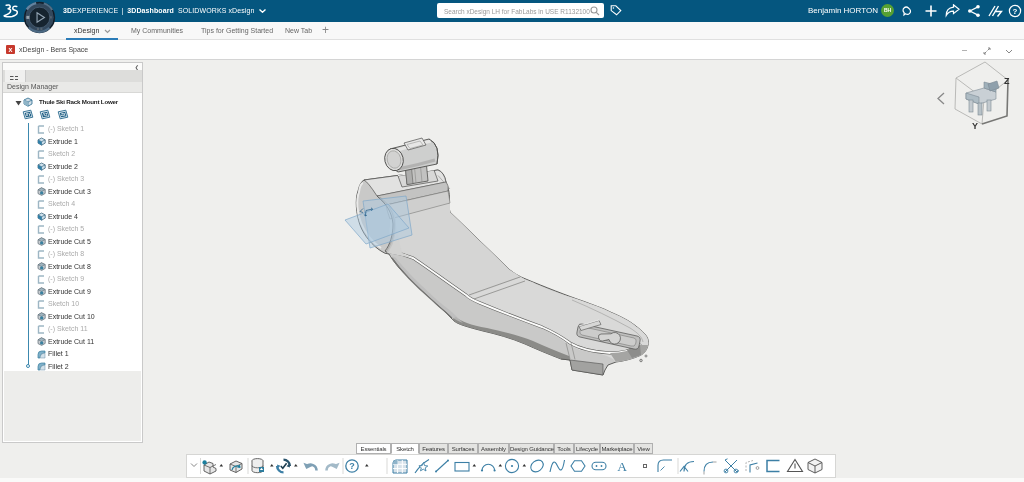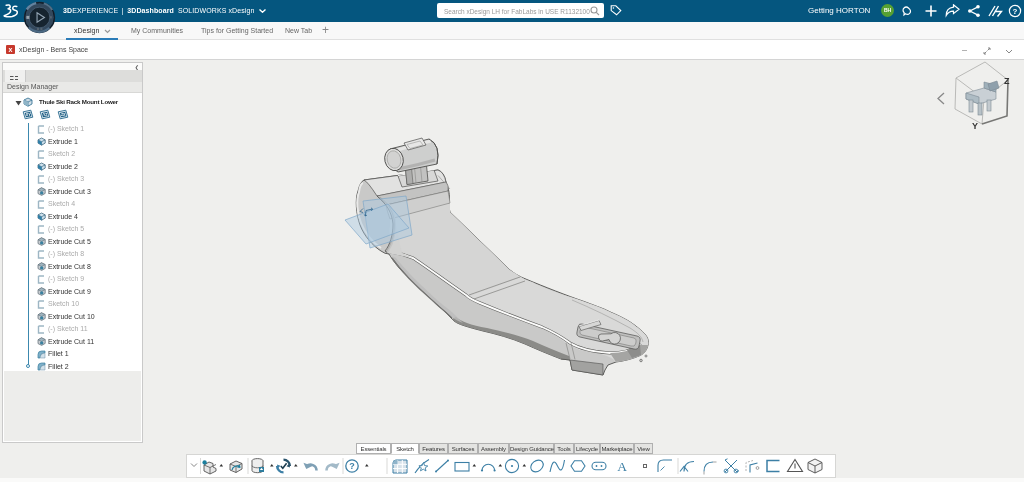--- a/index.html
+++ b/index.html
@@ -439,21 +439,21 @@
         <span>Search xDesign LH for FabLabs in USE R1132100</span>
       <svg style="position:absolute;right:4px;top:2.5px" width="10" height="10" viewBox="0 0 10 10">
           <circle cx="4" cy="4" r="3" fill="none" stroke="#999" stroke-width="1.1"></circle>
           <line x1="6.3" y1="6.3" x2="9" y2="9" stroke="#999" stroke-width="1.1"></line>
         </svg>
     </div>
     <svg id="tagicon" width="12" height="12" viewBox="0 0 12 12">
         <path d="M1.2 6.6 L1.2 1.8 L5.8 1.8 L10.8 6.6 L6.6 10.8 Z" fill="none" stroke="#fff" stroke-width="1.1"></path>
         <circle cx="3.4" cy="4" r="0.8" fill="#fff"></circle>
       </svg>
-    <div id="uname">Getting HORTON</div>
+    <div id="uname">Benjamin HORTON</div>
     <div id="avatar">BH</div>
     <svg style="position:absolute;left:901px;top:4px" width="14" height="14" viewBox="0 0 14 14">
         <path d="M3.2 8.7 C1.8 7.5 1.6 5.3 3 4 C4.2 2.8 6.2 2.8 7.4 4 L8.6 5.2 C9.8 6.4 9.8 8.3 8.6 9.4 C7.5 10.5 5.8 10.6 4.6 9.8 L3 11 Z" fill="none" stroke="#fff" stroke-width="1.2"></path>
       </svg>
     <svg style="position:absolute;left:924px;top:4px" width="14" height="14" viewBox="0 0 14 14">
         <path d="M7 1.5 V12.5 M1.5 7 H12.5" stroke="#fff" stroke-width="1.6"></path>
       </svg>
     <svg style="position:absolute;left:945px;top:4px" width="15" height="14" viewBox="0 0 15 14">
         <path d="M8.5 3.2 L8.5 0.8 L14 5.2 L8.5 9.6 L8.5 7.2 C5 7 3 8.5 1.2 11.5 C1.2 7 3.5 3.8 8.5 3.2 Z" fill="none" stroke="#fff" stroke-width="1.2"></path>
       </svg>

